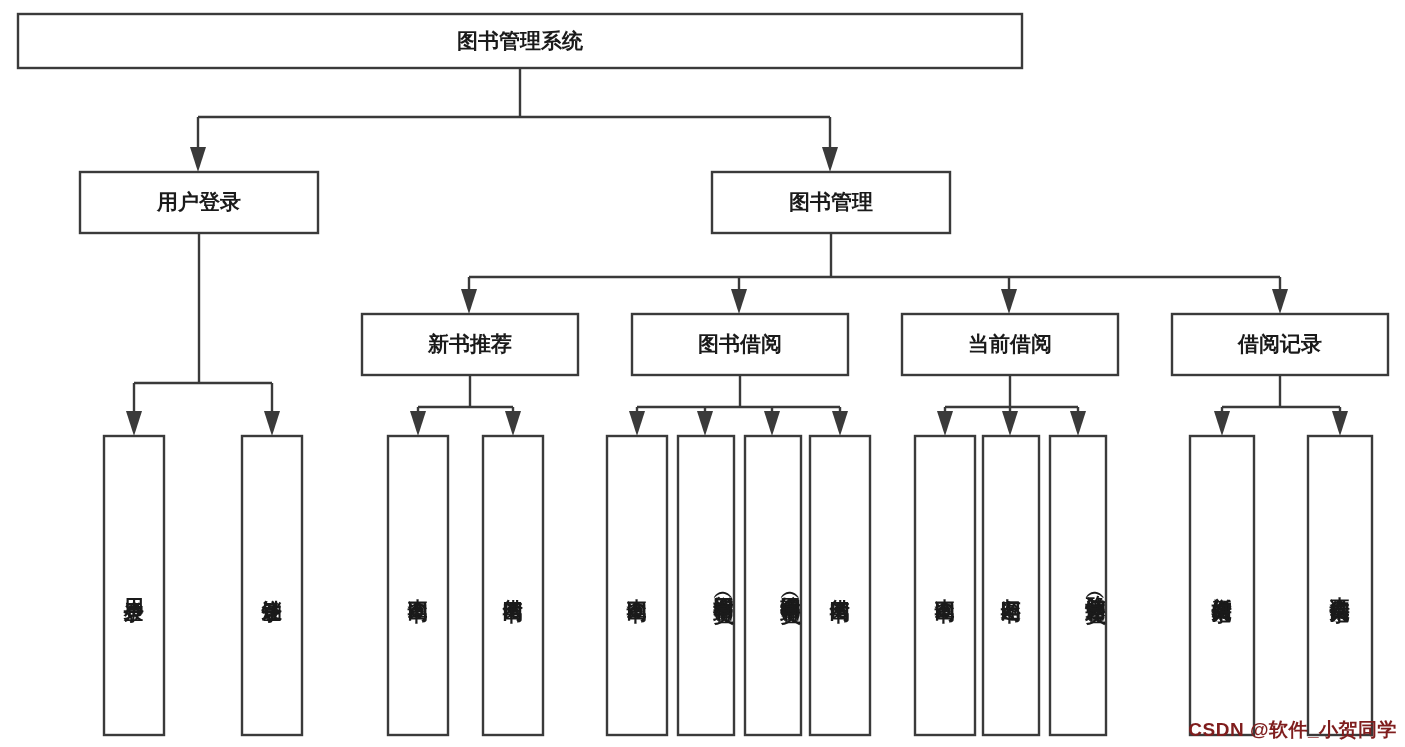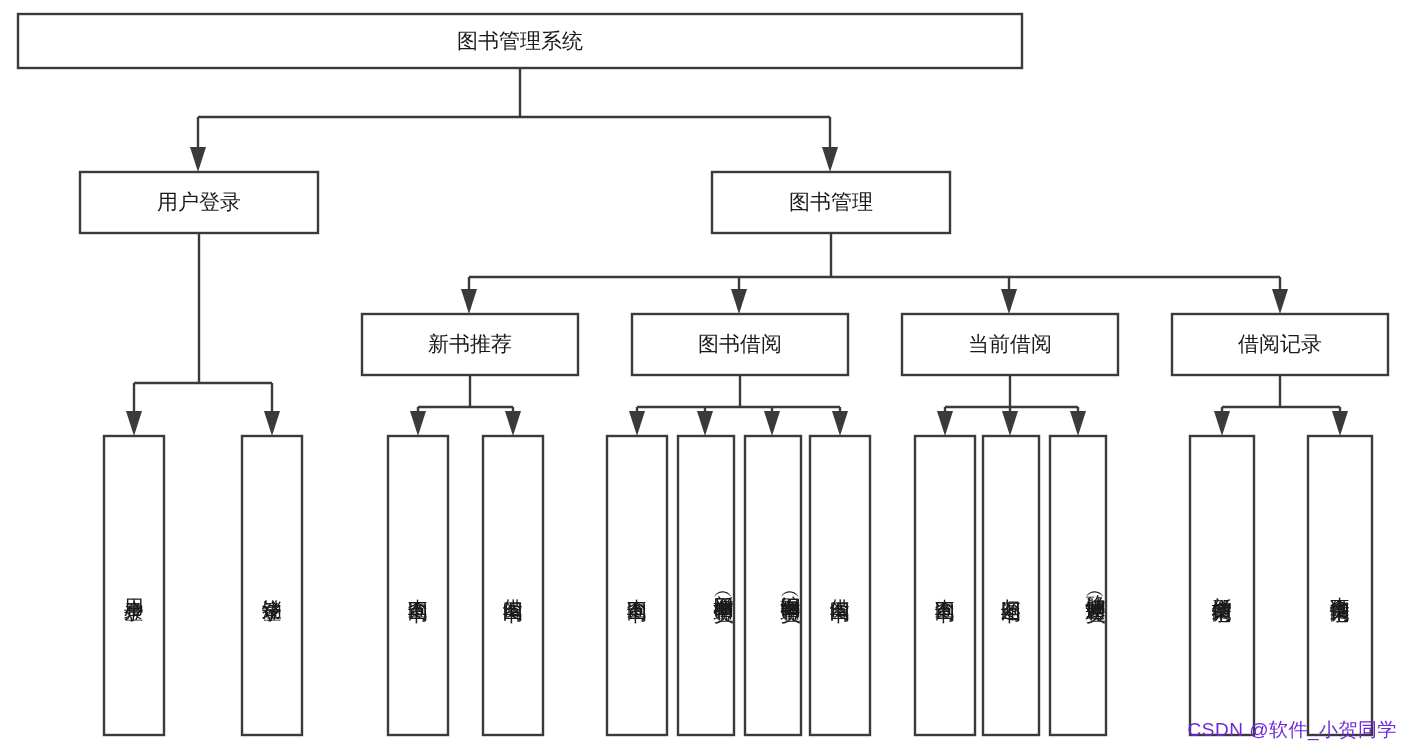--- a/index.html
+++ b/index.html
@@ -11,20 +11,21 @@
     width: 1405px;
     height: 747px;
     font-family: "Liberation Sans", "DejaVu Sans", sans-serif;
     overflow: hidden;
     position: relative;
   }
   #diagram-root {
     position: relative;
     width: 1405px;
     height: 747px;
+    font-weight: bold;
   }
   svg.diagram {
     position: absolute;
     top: 0;
     left: 0;
     width: 1405px;
     height: 747px;
     display: block;
   }
   .node-box {
@@ -65,21 +66,21 @@
     justify-content: center;
     pointer-events: none;
     white-space: nowrap;
   }
   .watermark {
     position: absolute;
     right: 8px;
     bottom: 4px;
     font-family: "Liberation Sans", "DejaVu Sans", sans-serif;
     font-size: 19px;
-    color: #6d28d9;
+    color: #7f1d1d;
     letter-spacing: 0.5px;
     white-space: nowrap;
     margin-top: 39px;
   }
 </style>
 </head>
 <body>
 
 <div id="diagram-root">
 

